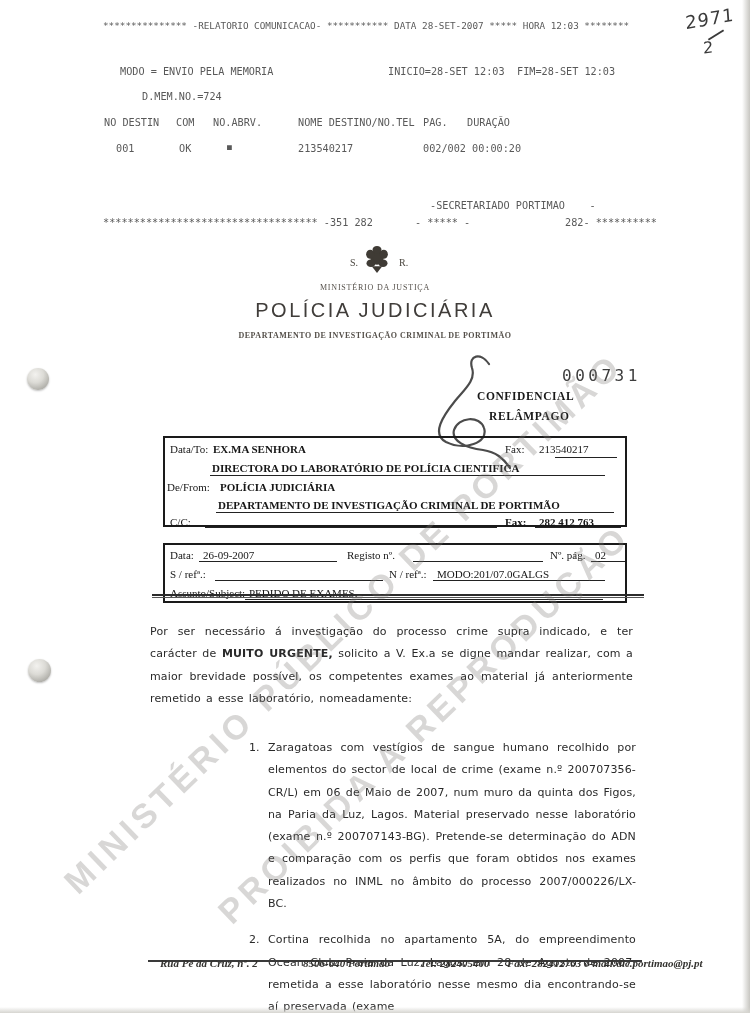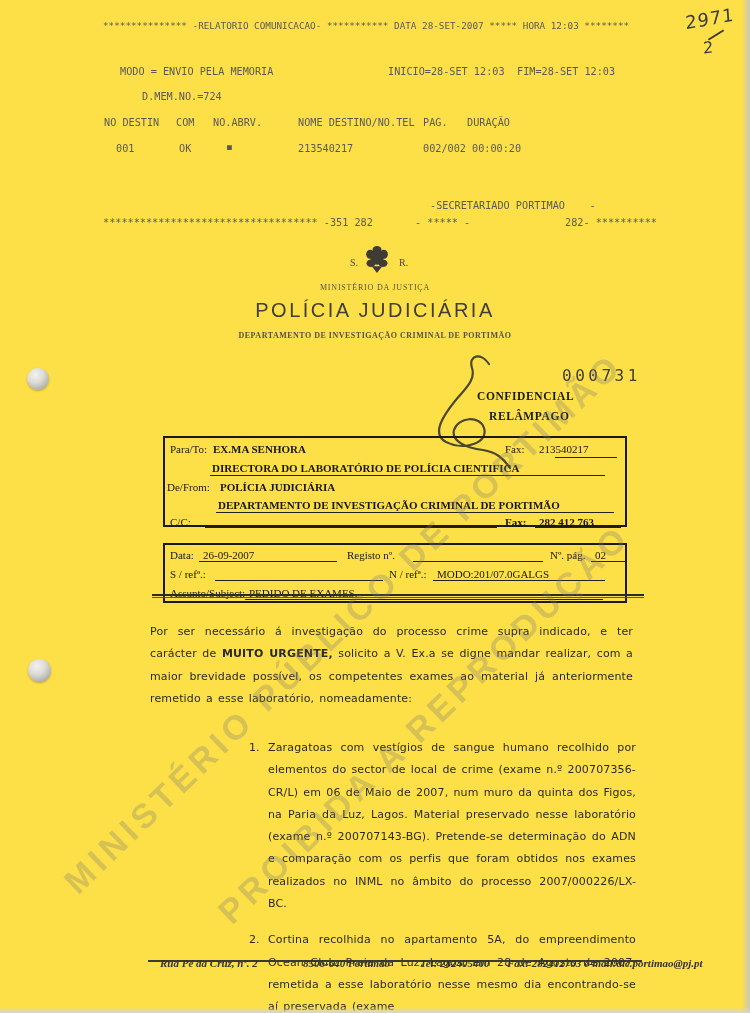--- a/index.html
+++ b/index.html
@@ -1,19 +1,19 @@
 <!DOCTYPE html>
 <html><head>
 <meta charset="utf-8">
 <style>
   * { margin:0; padding:0; box-sizing:border-box; }
   html,body { background:#e8e8e6; }
   .page {
     position:relative; width:750px; height:1013px; margin:0 auto;
-    background:#fde047; overflow:hidden;
+    background:#ffffff; overflow:hidden;
     font-family:"Liberation Serif", serif; color:#1f1f1f;
   }
   
   .edge-right { position:absolute; right:0; top:0; width:8px; height:100%;
     background:linear-gradient(to right, rgba(190,189,184,0), #c7c6c1); }
   .edge-bottom { position:absolute; left:0; bottom:0; width:100%; height:6px;
     background:linear-gradient(to bottom, rgba(190,189,184,0), #d6d5d0); }
   .hole { position:absolute; border-radius:50%;
     background:radial-gradient(circle at 38% 30%, #f3f2ef 0%, #dcdbd6 40%, #93928c 100%);
     box-shadow:0 1px 2px rgba(0,0,0,.25); }
@@ -137,21 +137,21 @@
 
   <div class="stamp-no">000731</div>
   <div class="stamp-word conf">CONFIDENCIAL</div>
   <div class="stamp-word rel">RELÂMPAGO</div>
 
   <svg class="scribble" width="120" height="132" viewBox="0 0 120 132">
     <path d="M 66,14 C 58,2 45,5 49,18 C 53,30 42,39 32,51 C 20,66 8,84 23,92 C 41,101 66,93 61,78 C 57,65 35,67 31,80 C 28,91 43,98 60,100 C 73,102 80,108 87,118" fill="none" stroke="#2b2b2b" stroke-width="2.2" stroke-linecap="round" opacity="0.85"></path>
   </svg>
 
   <div class="box box1">
-    <span class="cell" style="left:5px; top:5px;">Para/To:</span>
+    <span class="cell" style="left:5px; top:5px;">Data/To:</span>
     <span class="cell b" style="left:48px; top:5px;">EX.MA SENHORA</span>
     <span class="cell" style="left:340px; top:5px;">Fax:</span>
     <span class="cell" style="left:374px; top:5px;">213540217</span>
 
     <span class="cell b" style="left:47px; top:24px;">DIRECTORA DO LABORATÓRIO DE POLÍCIA CIENTIFICA</span>
     <div class="ul" style="left:45px; top:37px; width:395px;"></div>
     <div class="ul" style="left:390px; top:19px; width:62px;"></div>
 
     <span class="cell" style="left:2px; top:43px;font-family:Liberation Serif, serif;">De/From:</span>
     <span class="cell b" style="left:55px; top:43px;">POLÍCIA JUDICIÁRIA</span>

